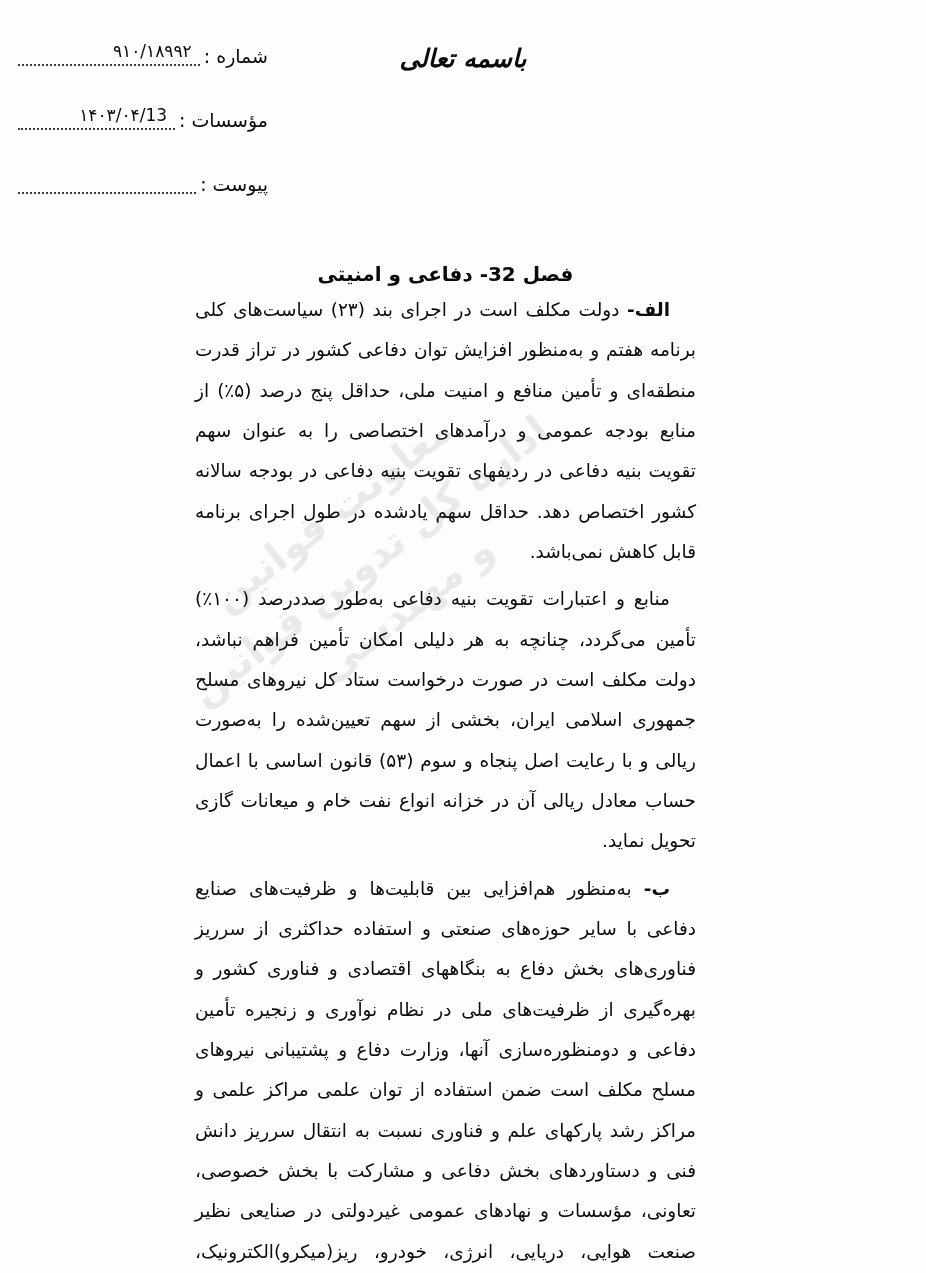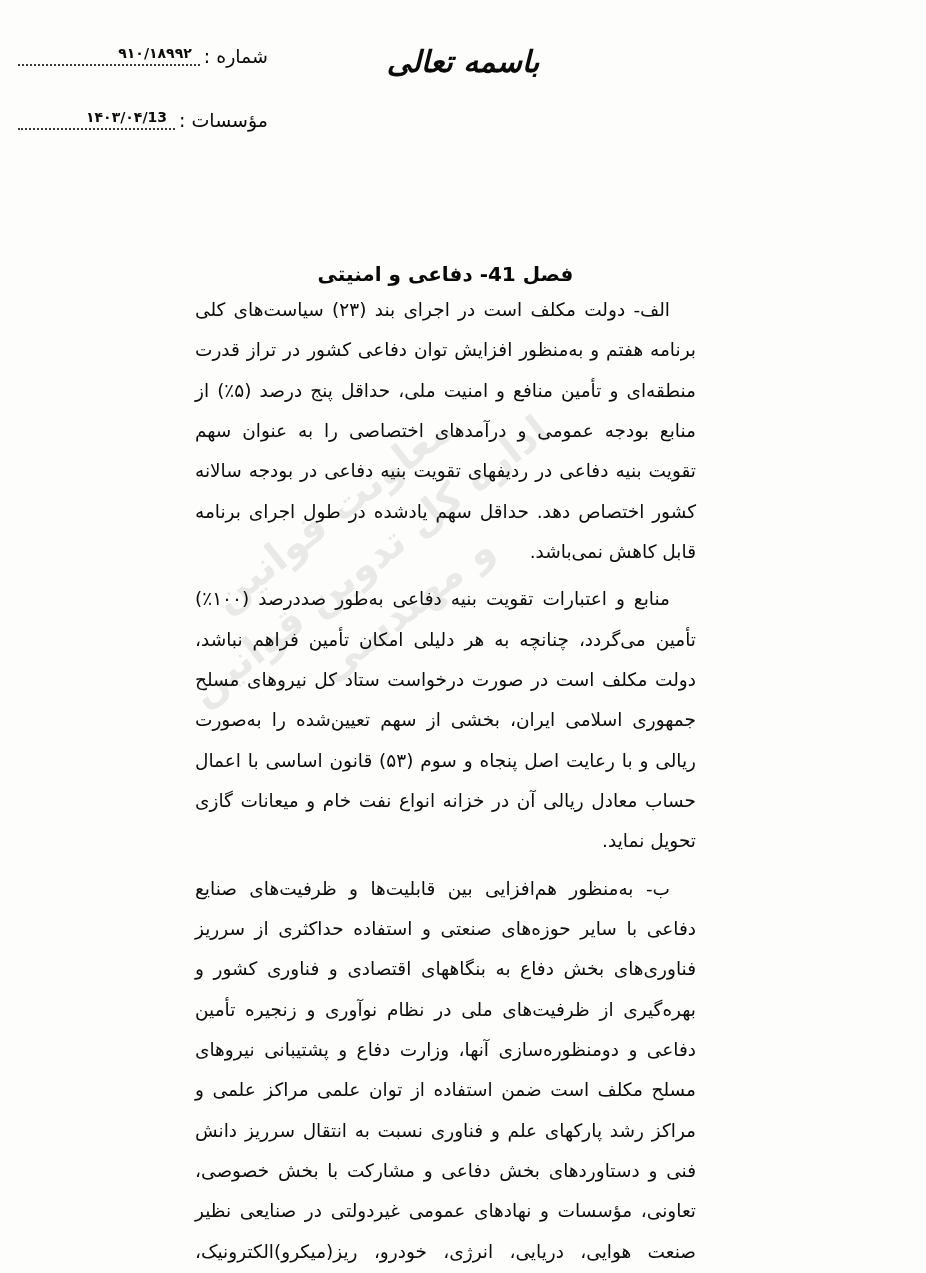--- a/index.html
+++ b/index.html
@@ -104,21 +104,21 @@
     color: #080808;
     margin-top: 6px;
   }
 
   
   .basmala {
     position: absolute;
     top: 44px;
     left: 50%;
     transform: translateX(-50%);
-    font-size: 30px;
+    font-size: 25px;
     font-weight: 700;
     color: #0b0b0b;
     font-style: italic;
     letter-spacing: -1px;
   }
 
   
   .formfields {
     position: absolute;
     top: 38px;
@@ -145,22 +145,22 @@
     order: 1;
     border-bottom: 2px dotted #3a3a3a;
     height: 14px;
     margin: 0 4px 2px 0;
     position: relative;
   }
   .ff-value {
     position: absolute;
     bottom: 3px;
     right: 8px;
-    font-size: 14px;
-    font-weight: 700;
+    font-size: 17px;
+    font-weight: 400;
     color: #0b0b0b;
     letter-spacing: 1px;
     direction: ltr;
     unicode-bidi: bidi-override;
   }
 
   
   .content {
     position: relative;
     z-index: 2;
@@ -184,21 +184,21 @@
   .para {
     font-size: 18.5px;
     line-height: 2.18;
     text-align: justify;
     text-justify: inter-word;
     color: #0d0d0d;
     margin: 0 0 7px 0;
     text-indent: 26px;
   }
   .para .lead {
-    font-weight: 400;
+    font-weight: 700;
   }
   .pagenum {
     position: absolute;
     bottom: 18px;
     left: 0;
     right: 0;
     text-align: center;
     font-size: 17px;
     font-weight: 600;
     color: #111;
@@ -225,28 +225,34 @@
         <div class="ff-dots">
           <span class="ff-value">۹۱۰/۱۸۹۹۲</span>
         </div>
       </div>
       <div class="ff-row">
         <div class="ff-label">مؤسسات :</div>
         <div class="ff-dots">
           <span class="ff-value">۱۴۰۳/۰۴/13</span>
         </div>
       </div>
+      <div class="ff-row">
+        <div class="ff-label">پیوست :</div>
+        <div class="ff-dots">
+          <span class="ff-value"></span>
+        </div>
+      </div>
     </div>
 
     <div class="basmala">باسمه تعالی</div>
 
   </div>
 
   <div class="content">
-    <div class="doc-title">فصل 41- دفاعی و امنیتی</div>
+    <div class="doc-title">فصل 32- دفاعی و امنیتی</div>
 
     <p class="para"><span class="lead">الف-</span><span> دولت مکلف است در اجرای بند (۲۳) سیاست‌های کلی برنامه هفتم و به‌منظور افزایش توان دفاعی کشور در تراز قدرت منطقه‌ای و تأمین منافع و امنیت ملی، حداقل پنج درصد (۵٪) از منابع بودجه عمومی و درآمدهای اختصاصی را به عنوان سهم تقویت بنیه دفاعی در ردیفهای تقویت بنیه دفاعی در بودجه سالانه کشور اختصاص دهد. حداقل سهم یادشده در طول اجرای برنامه قابل کاهش نمی‌باشد.</span></p>
 
     <p class="para"><span class="lead"></span><span>منابع و اعتبارات تقویت بنیه دفاعی به‌طور صددرصد (۱۰۰٪) تأمین می‌گردد، چنانچه به هر دلیلی امکان تأمین فراهم نباشد، دولت مکلف است در صورت درخواست ستاد کل نیروهای مسلح جمهوری اسلامی ایران، بخشی از سهم تعیین‌شده را به‌صورت ریالی و با رعایت اصل پنجاه و سوم (۵۳) قانون اساسی با اعمال حساب معادل ریالی آن در خزانه انواع نفت خام و میعانات گازی تحویل نماید.</span></p>
 
 
     <p class="para"><span class="lead">ب-</span><span> به‌منظور هم‌افزایی بین قابلیت‌ها و ظرفیت‌های صنایع دفاعی با سایر حوزه‌های صنعتی و استفاده حداکثری از سرریز فناوری‌های بخش دفاع به بنگاههای اقتصادی و فناوری کشور و بهره‌گیری از ظرفیت‌های ملی در نظام نوآوری و زنجیره تأمین دفاعی و دومنظوره‌سازی آنها، وزارت دفاع و پشتیبانی نیروهای مسلح مکلف است ضمن استفاده از توان علمی مراکز علمی و مراکز رشد پارکهای علم و فناوری نسبت به انتقال سرریز دانش فنی و دستاوردهای بخش دفاعی و مشارکت با بخش خصوصی، تعاونی، مؤسسات و نهادهای عمومی غیردولتی در صنایعی نظیر صنعت هوایی، دریایی، انرژی، خودرو، ریز(میکرو)الکترونیک، معدن، کشاورزی و خدمات اقدام نماید. همچنین وزارت دفاع و پشتیبانی نیروهای مسلح با همکاری مبادی ذی‌ربط در دولت و بخشهای غیردولتی نسبت به شناسایی و تعیین الزامات دومنظوره‌سازی ظرفیت‌های این بخشها برای تولیدات دفاعی و امنیتی از طریق ایجاد کارگروه تخصصی مشترک با دستگاههای مرتبط و نیز راه‌اندازی</span></p>
   </div>
 
 </div>

